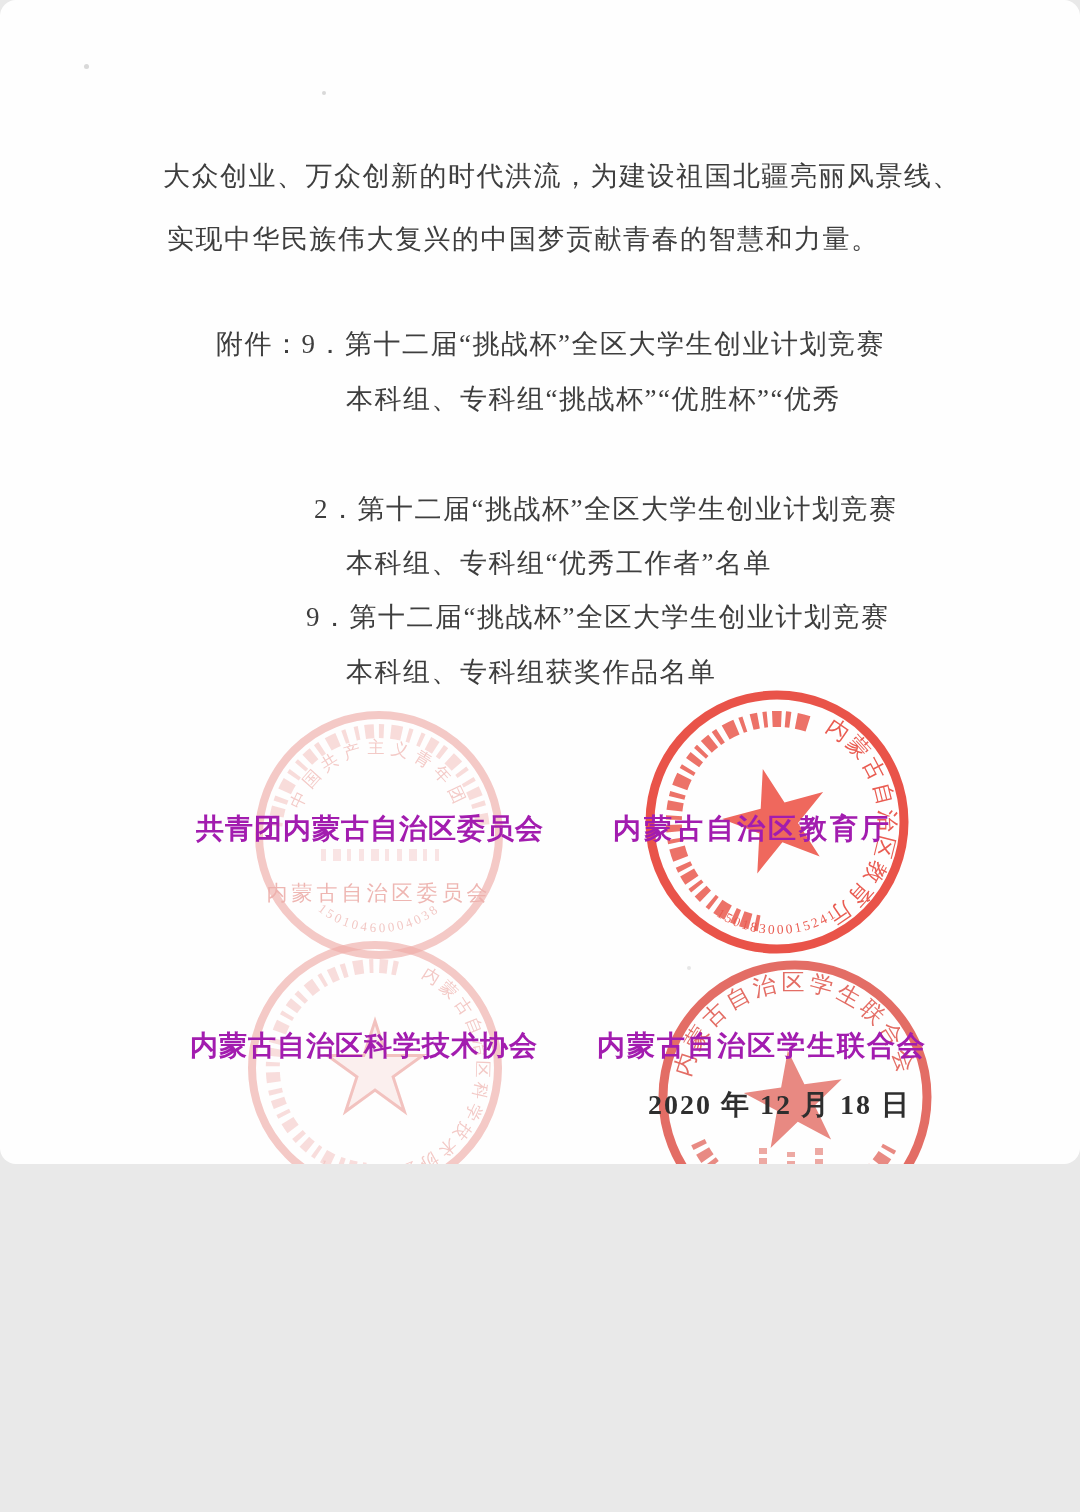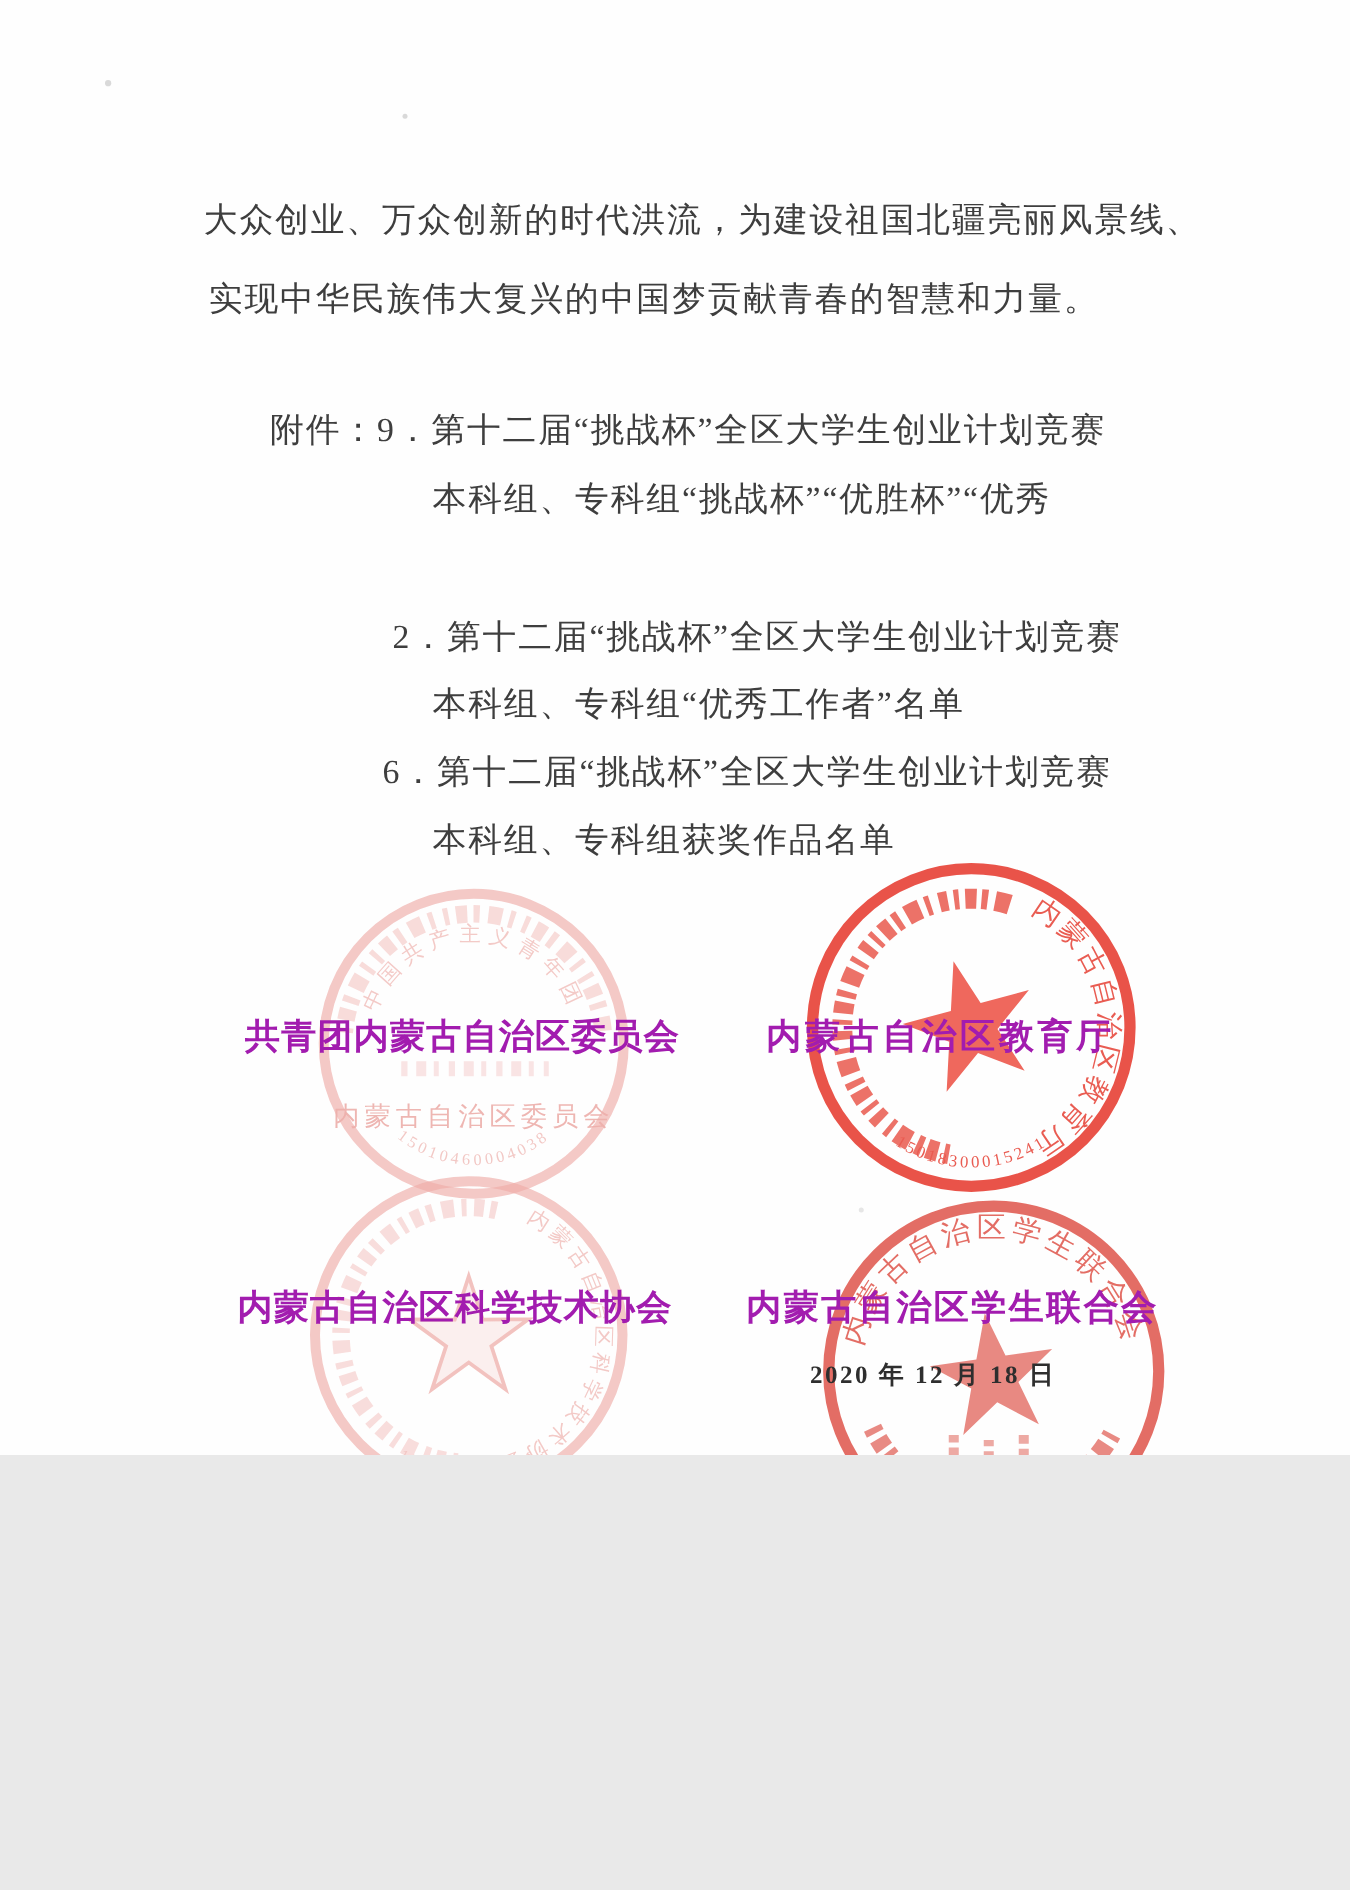--- a/index.html
+++ b/index.html
@@ -1,19 +1,20 @@
 <!DOCTYPE html>
 <html><head>
 <meta charset="utf-8">
 <style>
   html,body { margin:0; padding:0; background:#e9e9e9; }
   .page {
     position:relative; width:1080px; height:1164px;
     background:#fefefe; overflow:hidden; margin:0 auto;
     font-family:"Liberation Serif","DejaVu Serif",serif;
+    border-radius:16px;
   }
   .txt {
     position:absolute; white-space:nowrap; z-index:3;
     color:#3e3e3e; font-size:27px; letter-spacing:1.5px;
   }
   
   .p1 { left:163px; top:158px; }
   .p2 { left:167px; top:221px; }
   
   .a1 { left:216px; top:326px; }
@@ -22,21 +23,21 @@
   .a4 { left:314px; top:491px; }
   .a5 { left:346px; top:545px; }
   .a6 { left:306px; top:599px; }
   .a7 { left:346px; top:654px; }
   
   .sig { font-size:28px; color:#a21caf; letter-spacing:1px; font-weight:600; }
   .s1l { left:196px; top:810px; }
   .s1r { left:613px; top:810px; letter-spacing:3px; }
   .s2l { left:190px; top:1027px; }
   .s2r { left:597px; top:1027px; letter-spacing:2px; }
-  .date { left:648px; top:1086px; font-size:20px; font-weight:600; color:#2e2e2e; letter-spacing:2px; }
+  .date { left:648px; top:1086px; font-size:28px; font-weight:600; color:#2e2e2e; letter-spacing:2px; }
   
   .page-num { left:0; right:0; top:1371px; text-align:center; font-size:22px; color:#4a4a4a; letter-spacing:0; }
   
   .seal { position:absolute; z-index:1; }
   .seal text { font-family:"Liberation Serif","DejaVu Serif",serif; }
   .seal-a { left:247px; top:703px; }
   .seal-b { left:637px; top:682px; }
   .seal-c { left:240px; top:933px; }
   .seal-d { left:650px; top:952px; }
   
@@ -50,21 +51,21 @@
 
 <div class="page">
 
   <div class="txt p1">大众创业、万众创新的时代洪流，为建设祖国北疆亮丽风景线、</div>
   <div class="txt p2">实现中华民族伟大复兴的中国梦贡献青春的智慧和力量。</div>
 
   <div class="txt a1">附件：9．第十二届“挑战杯”全区大学生创业计划竞赛</div>
   <div class="txt a2">本科组、专科组“挑战杯”“优胜杯”“优秀</div>
   <div class="txt a4">2．第十二届“挑战杯”全区大学生创业计划竞赛</div>
   <div class="txt a5">本科组、专科组“优秀工作者”名单</div>
-  <div class="txt a6">6．第十二届“挑战杯”全区大学生创业计划竞赛</div>
+  <div class="txt a6">9．第十二届“挑战杯”全区大学生创业计划竞赛</div>
   <div class="txt a7">本科组、专科组获奖作品名单</div>
 
   <div class="seal seal-a">
     <svg width="265" height="265" viewBox="0 0 265 265" opacity="0.82">
       <defs>
         <path id="pa-arc" d="M52.8,110.8 A82,82 0 0 1 211.2,110.8"></path>
         <path id="pa-mong" d="M28.4,123 A104,104 0 0 1 235.6,122.9"></path>
         <path id="pa-serial" d="M52.5,187.6 A97,97 0 0 0 211.5,187.6"></path>
       </defs>
       <circle cx="132" cy="132" r="120" fill="none" stroke="#f0b2ae" stroke-width="8" opacity="0.85"></circle>

